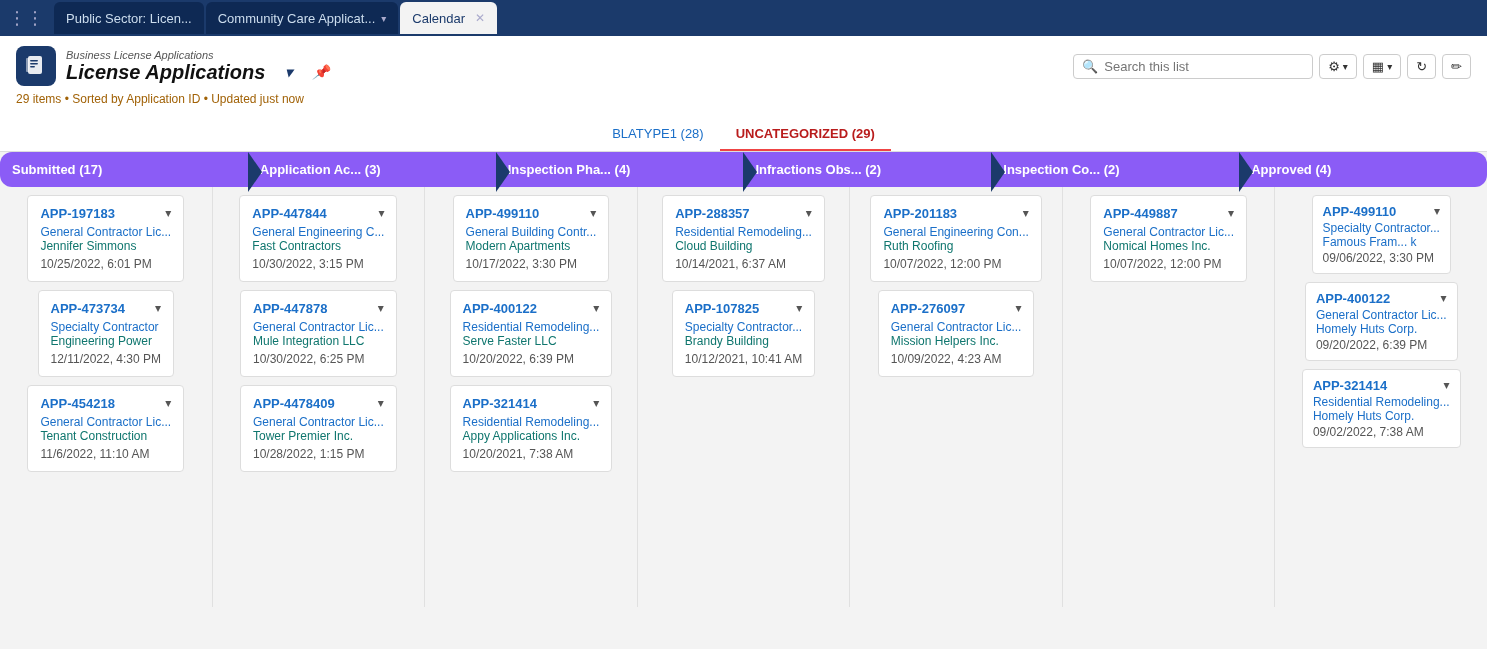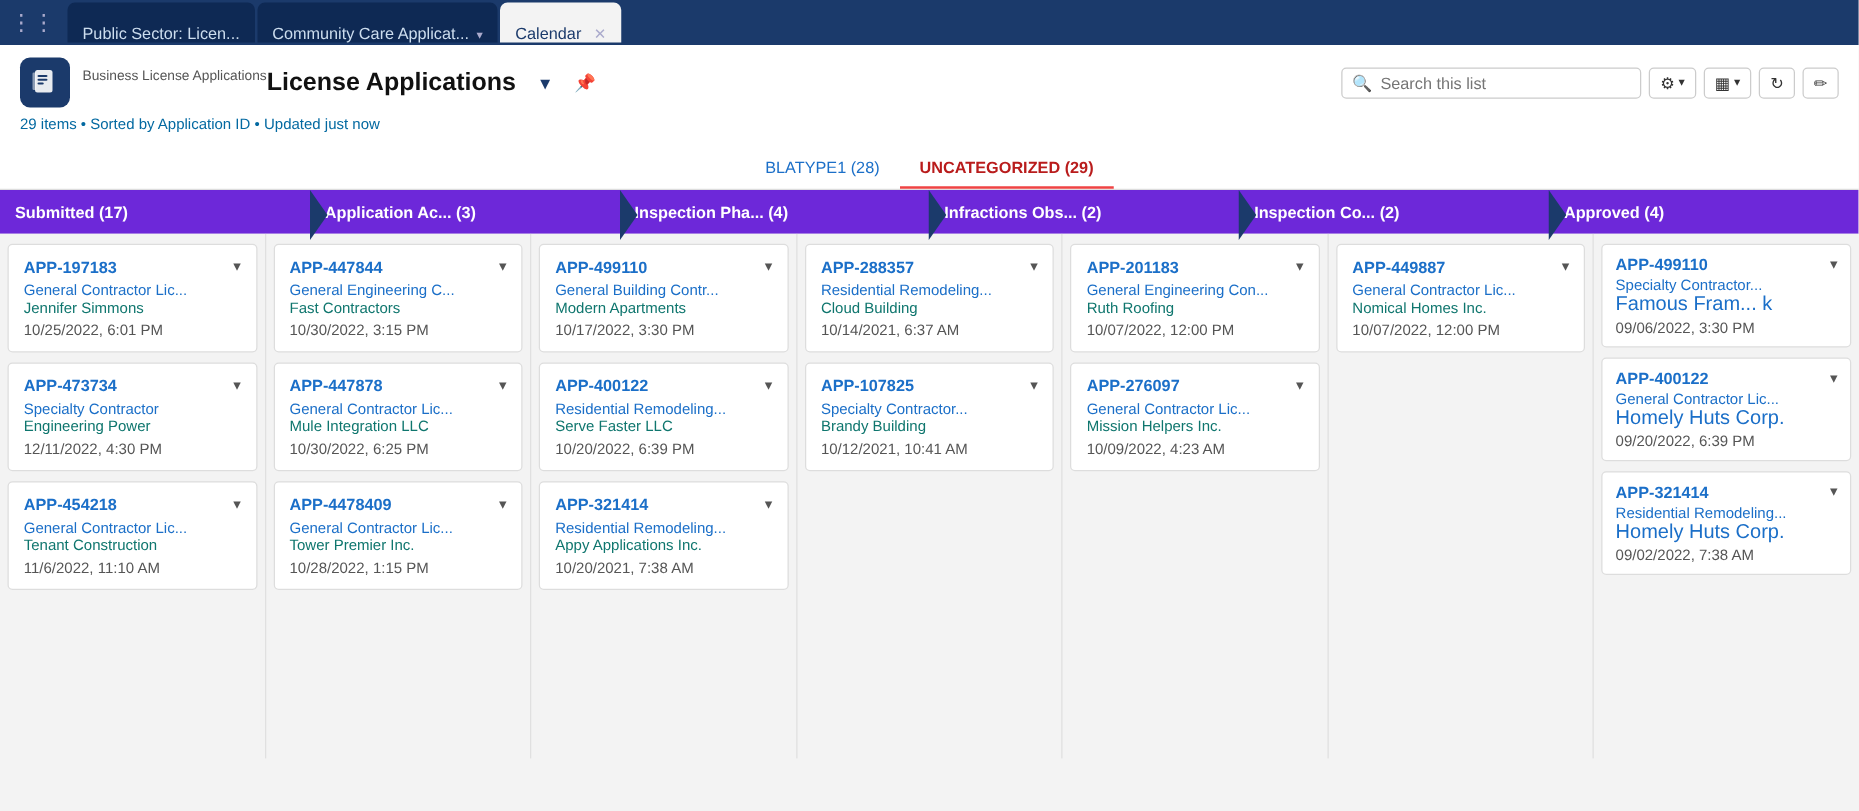--- a/index.html
+++ b/index.html
@@ -11,21 +11,21 @@
       align-items: center;
       background: #1b3a6b;
       padding: 0 8px;
       height: 36px;
       gap: 2px;
     }
     .tab-bar .grid-icon {
       color: #aac; margin-right: 8px; font-size: 18px; cursor: pointer;
     }
     .tab-item {
-      display: flex; align-items: flex-end;
+      display: flex; align-items: center;
       background: #0e2954; color: #cde; border-radius: 6px 6px 0 0;
       padding: 0 12px; height: 32px; font-size: 13px; cursor: pointer; gap: 6px;
     }
     .tab-item.active { background: #f3f3f3; color: #1b3a6b; }
     .tab-item .chevron { font-size: 10px; color: #aac; }
     .tab-item .close-btn { font-size: 12px; color: #aac; margin-left: 4px; }
 
     
     .page-header {
       background: #fff;
@@ -36,21 +36,21 @@
       display: flex; align-items: center; justify-content: space-between;
     }
     .page-header-left {
       display: flex; align-items: center; gap: 10px;
     }
     .app-icon {
       width: 40px; height: 40px; background: #1b3a6b; border-radius: 8px;
       display: flex; align-items: center; justify-content: center; color: #fff; font-size: 20px;
     }
     .breadcrumb-title {
-      display: flex; flex-direction: row;
+      display: flex; flex-direction: column; font-style: italic;
     }
     .breadcrumb-label { font-size: 11px; color: #555; }
     .page-title {
       display: flex; align-items: center; gap: 20px;
       font-size: 20px; font-weight: 700; color: #111;
     }
     .page-title .dropdown-arrow { font-size: 14px; color: #1b3a6b; cursor: pointer; }
     .page-title .pin-icon { color: #1b6fc8; font-size: 14px; }
 
     
@@ -66,21 +66,21 @@
       border: none; outline: none; font-size: 13px; width: 100%;
       color: #666;
     }
     .icon-btn {
       border: 1px solid #ccc; background: #fff; border-radius: 4px;
       padding: 4px 8px; cursor: pointer; display: flex; align-items: center; gap: 3px;
       font-size: 13px; color: #333;
     }
 
     .status-bar {
-      font-size: 12px; color: #0369a1; padding: 6px 0 8px 0;
+      font-size: 12px; color: #a16207; padding: 6px 0 8px 0;
     }
 
     
     .list-tabs {
       display: flex; gap: 0; border-bottom: none; padding-top: 4px; justify-content: center;
     }
     .list-tab {
       padding: 8px 16px; font-size: 13px; color: #1b6fc8; cursor: pointer;
       border-bottom: 2px solid transparent;
     }
@@ -88,22 +88,23 @@
 
     
     .main-content {
       padding: 0;
       overflow-x: auto;
     }
 
     
     .kanban-header {
       display: flex;
-      background: #6d28d9;
+      background: #8b5cf6;
       padding: 0;
+      border-radius: 12px;
     }
     .kanban-col-header {
       flex: 1; min-width: 210px;
       padding: 10px 12px;
       color: #fff; font-size: 13px; font-weight: 600;
       display: flex; align-items: center;
       position: relative;
     }
     .kanban-col-header::after {
       content: '';
@@ -121,20 +122,21 @@
       display: flex;
       background: #f3f3f3;
       min-height: 420px;
       overflow-x: auto;
     }
     .kanban-col {
       flex: 1; min-width: 210px;
       padding: 8px 6px;
       display: flex; flex-direction: column; gap: 8px;
       border-right: 1px solid #e0e0e0;
+      align-items: center;
     }
     .kanban-col:last-child { border-right: none; }
 
     
     .card {
       background: #fff;
       border: 1px solid #ddd; border-radius: 4px;
       padding: 10px 12px;
       position: relative;
       cursor: pointer;
@@ -149,21 +151,21 @@
     .card-date { color: #555; font-size: 12px; margin-top: 4px; }
 
     
     .approved-mini-card {
       background: #fff; border: 1px solid #ddd; border-radius: 4px;
       padding: 8px 10px; cursor: pointer;
     }
     .approved-mini-header { display: flex; justify-content: space-between; }
     .approved-mini-id { color: #1b6fc8; font-size: 13px; font-weight: 600; }
     .approved-mini-type { color: #1b6fc8; font-size: 12px; margin-top: 2px; }
-    .approved-mini-company { color: #1b6fc8; font-size: 16px; }
+    .approved-mini-company { color: #1b6fc8; font-size: 12px; }
     .approved-mini-date { color: #555; font-size: 12px; margin-top: 2px; }
   </style>
 </head>
 <body>
 
 <div class="tab-bar">
   <span class="grid-icon">⋮⋮</span>
 
   <div class="tab-item">
     <span>Public Sector: Licen...</span>

